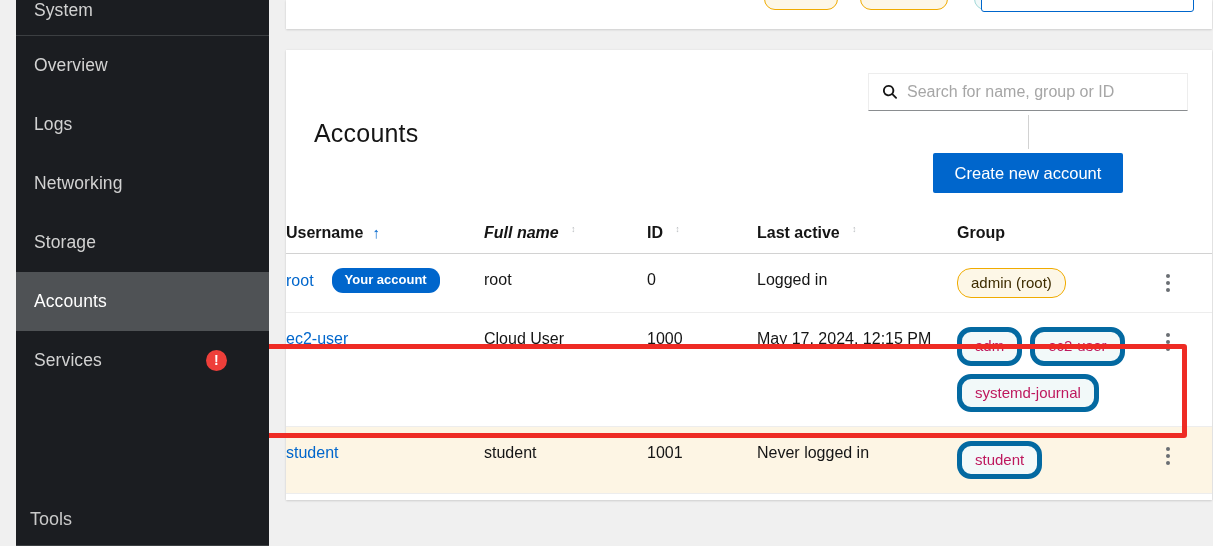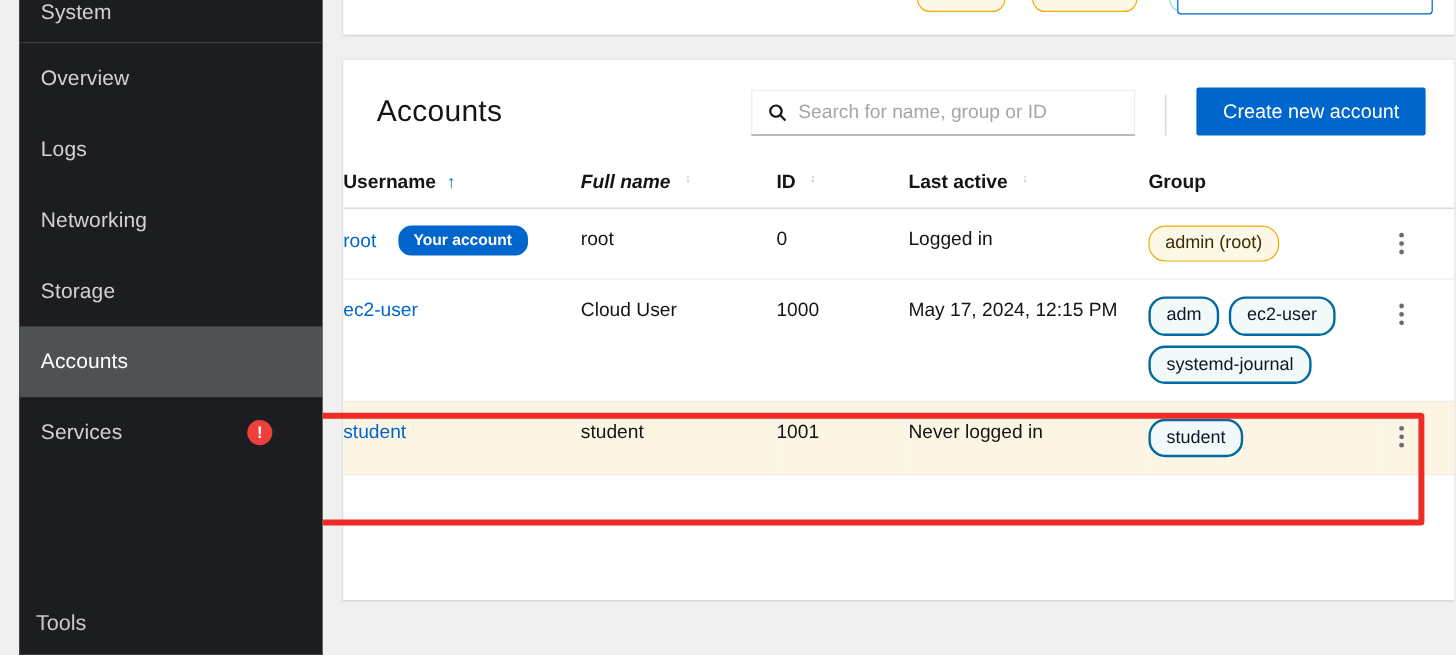--- a/index.html
+++ b/index.html
@@ -159,22 +159,23 @@
   }
   .acct-title {
     font-size: 25px;
     font-weight: 400;
     color: #151515;
     letter-spacing: .2px;
   }
   .header-tools {
     margin-left: auto;
     display: flex;
-    align-items: flex-end;
+    align-items: center;
     gap: 4px;
+    flex-direction: column;
   }
   .search-wrap {
     position: relative;
     width: 320px;
     height: 38px;
     border: 1px solid #ededed;
     border-bottom: 1px solid #8a8d90;
     background: #fff;
     display: flex;
     align-items: center;
@@ -277,22 +278,22 @@
     line-height: 1.35;
     white-space: nowrap;
   }
   .group-gold {
     background: #fdf7e7;
     border: 1px solid #f0ab00;
     color: #3d2c00;
   }
   .group-cyan {
     background: #f2f9f9;
-    border: 2px solid #0369a1;
-    color: #0f172a;
+    border: 5px solid #0369a1;
+    color: #be185d;
   }
 
   .kebab {
     width: 22px; height: 30px;
     display: flex;
     flex-direction: column;
     align-items: center;
     justify-content: center;
     gap: 3px;
     cursor: pointer;

